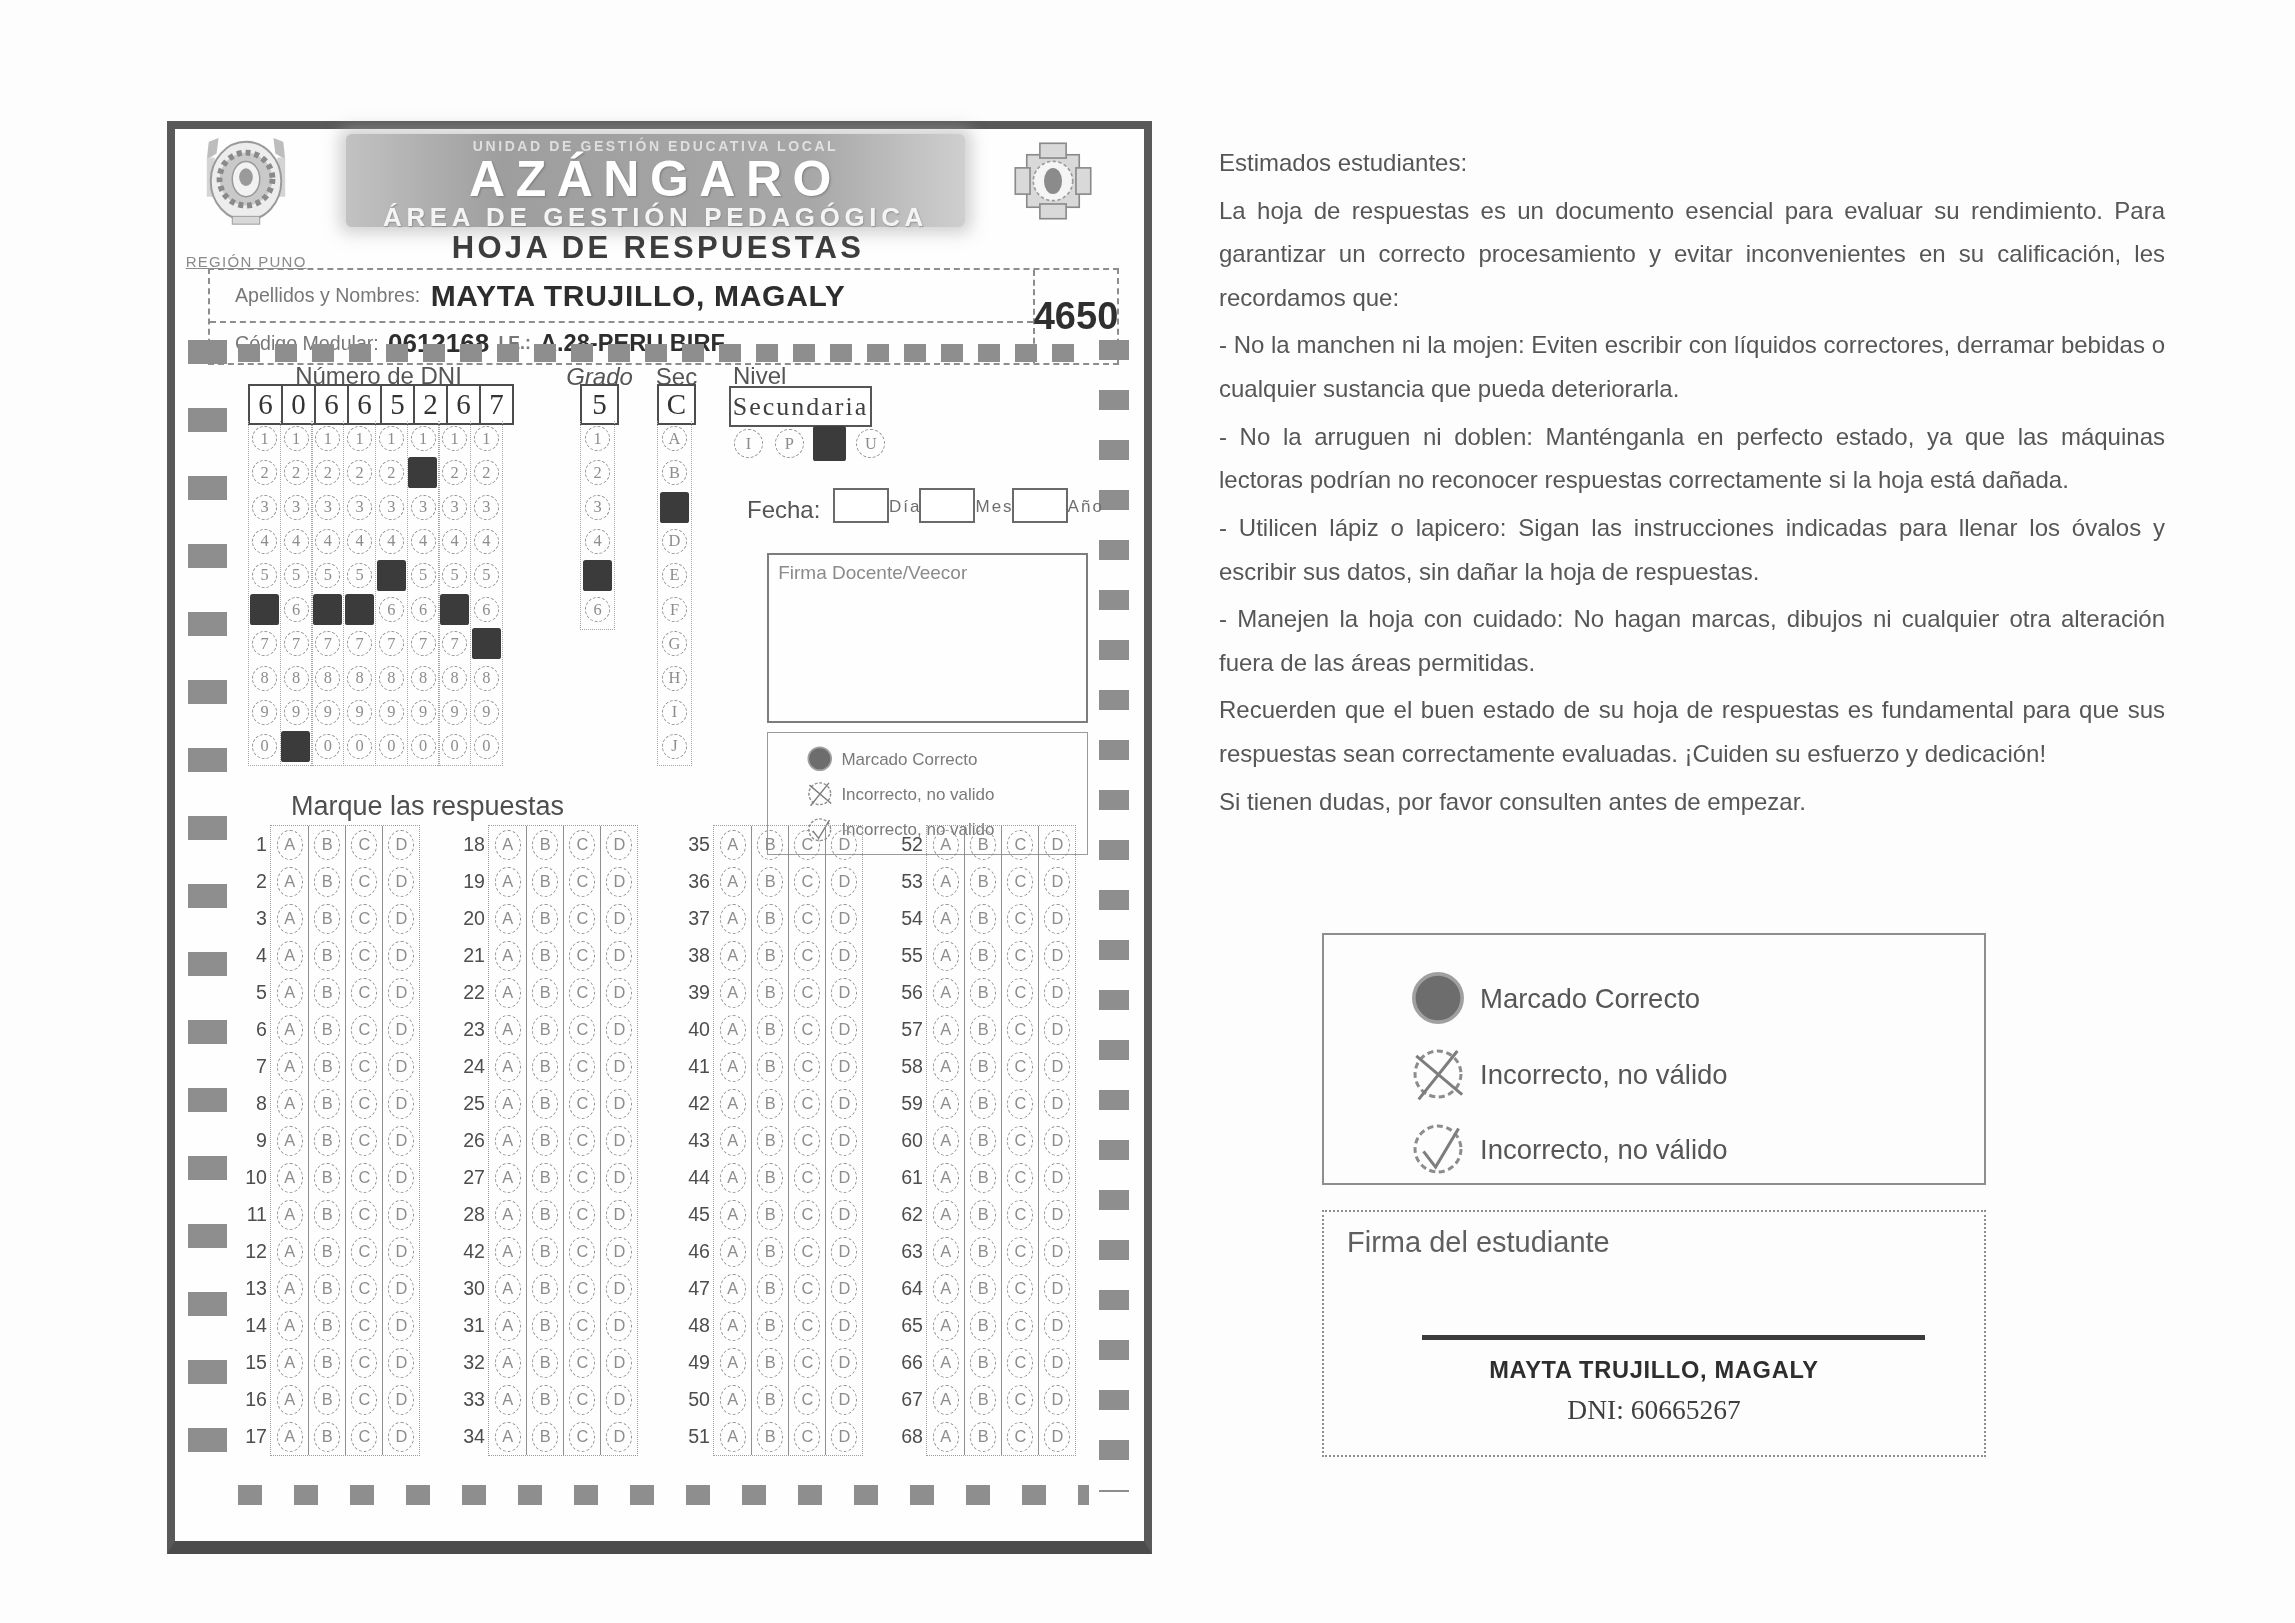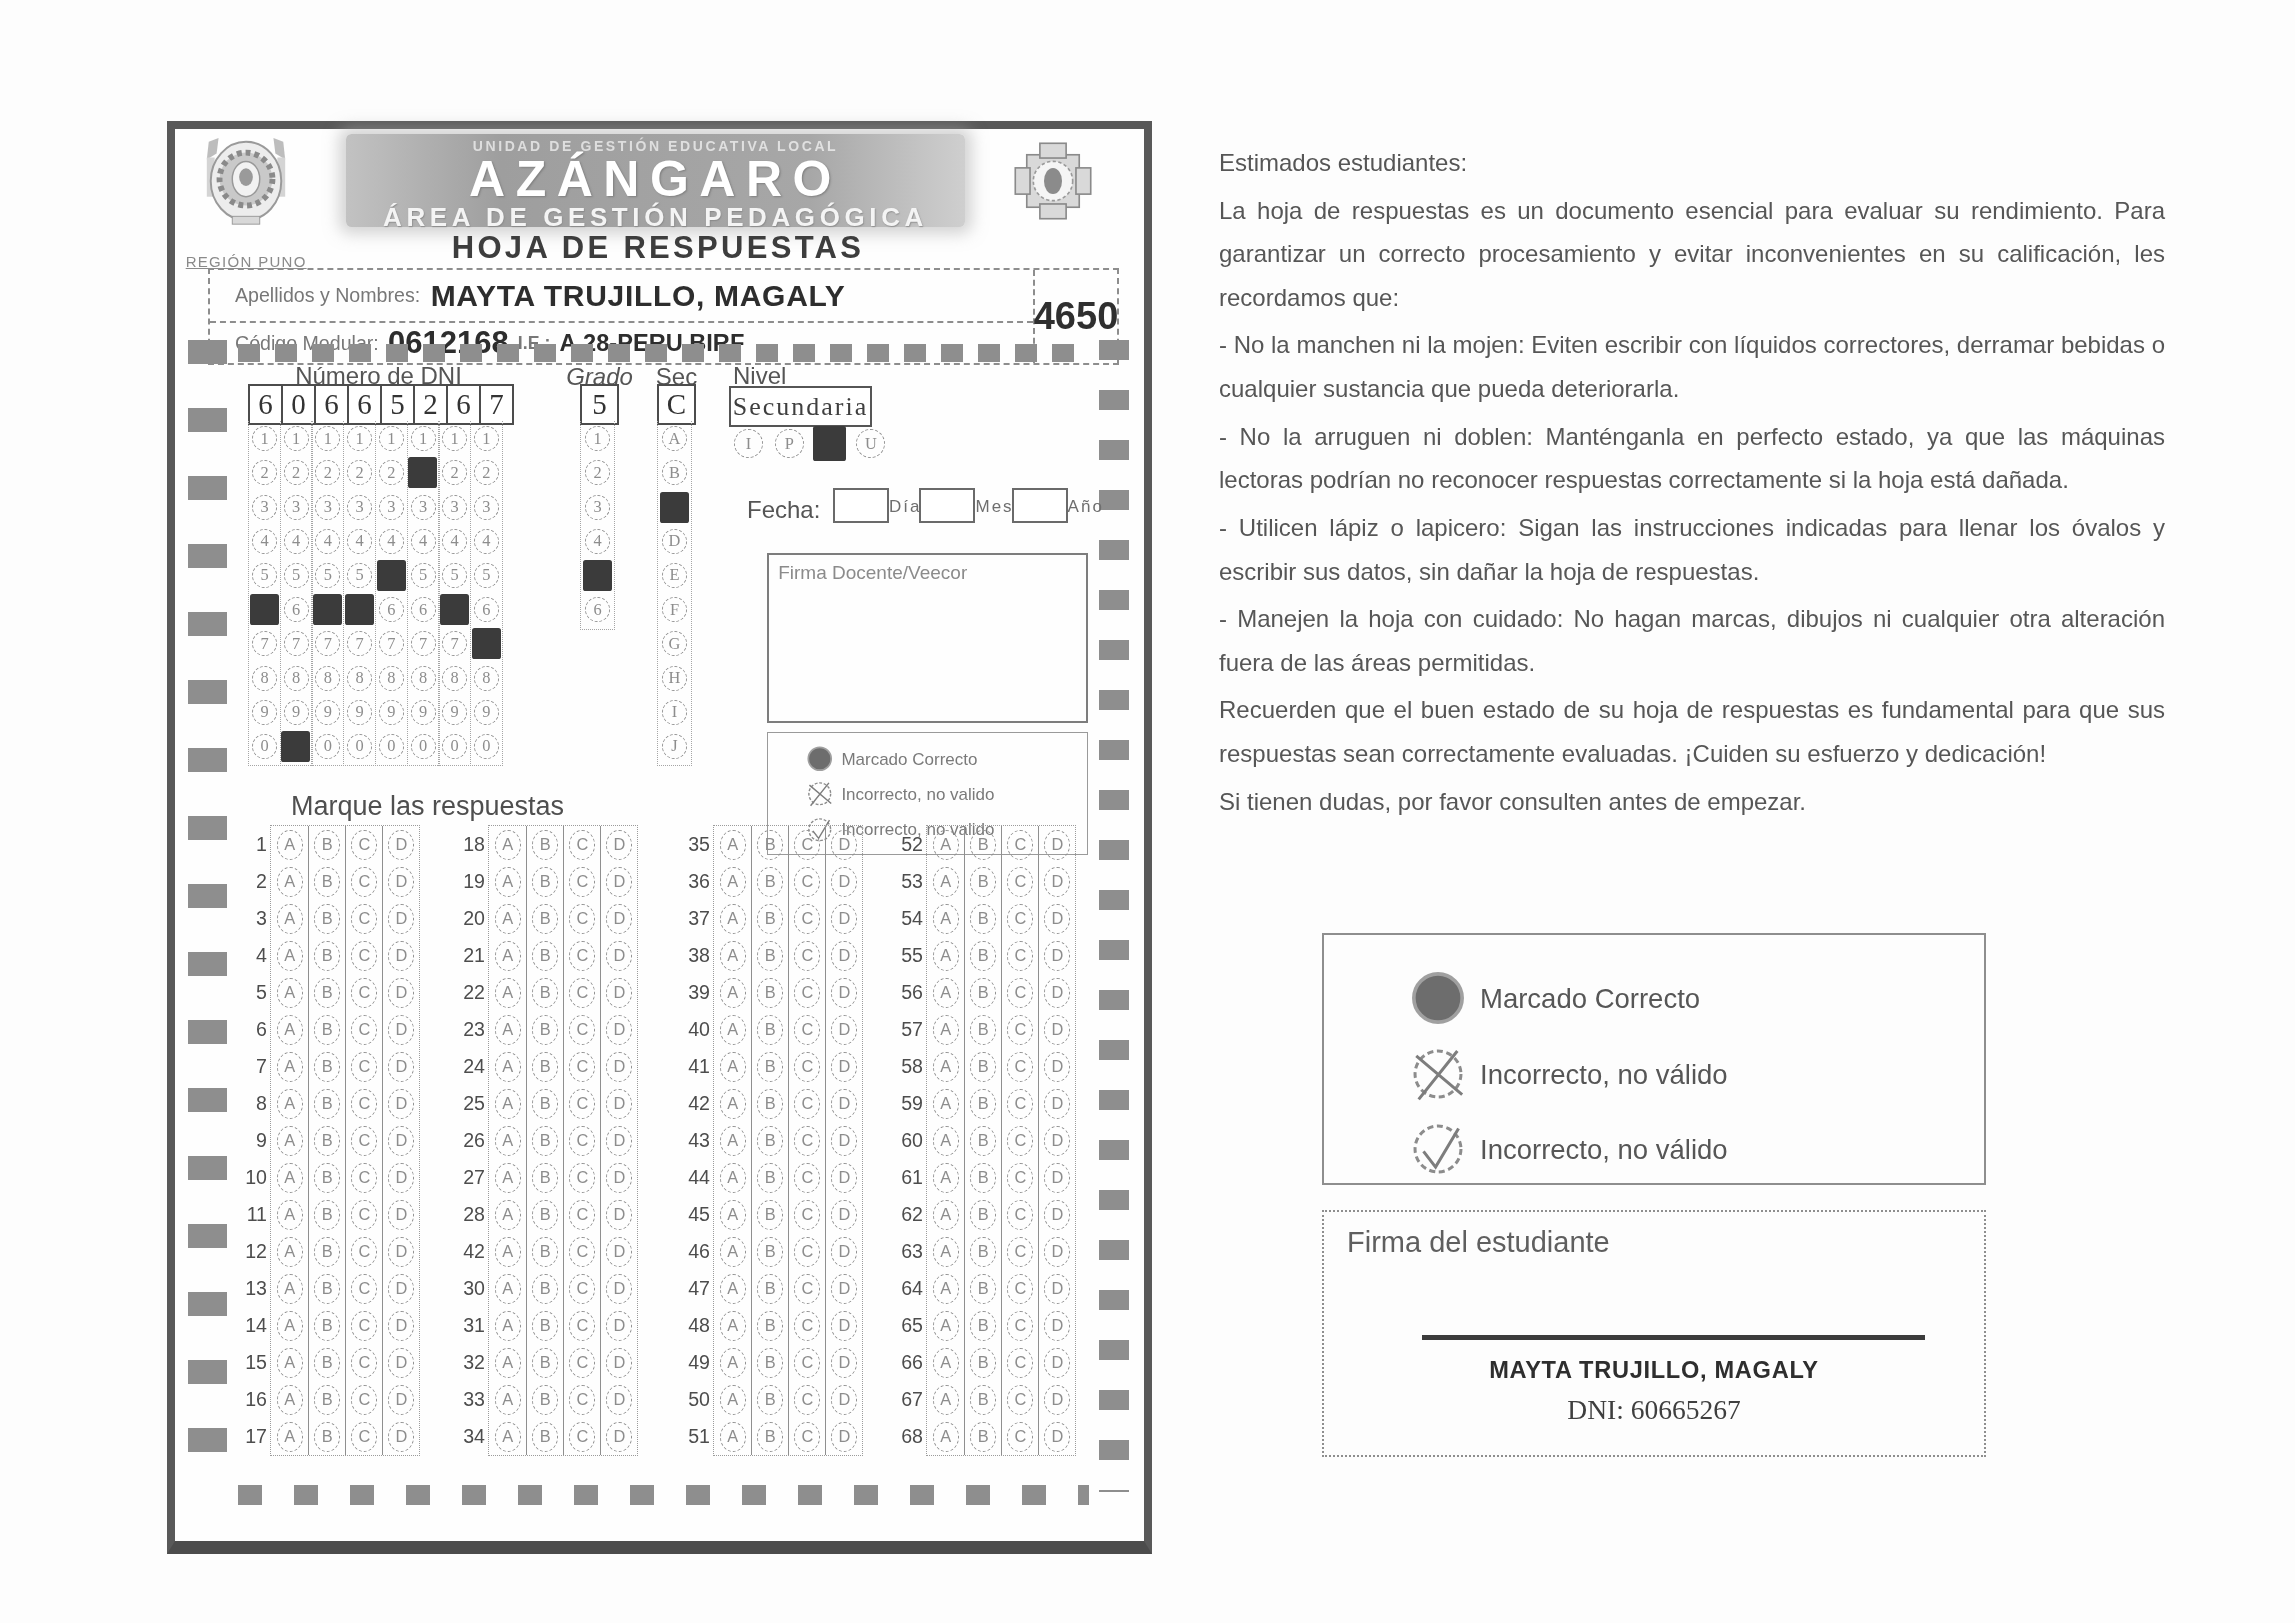--- a/index.html
+++ b/index.html
@@ -22,21 +22,21 @@
   .sheet-title{position:absolute;left:177px;top:101px;width:612px;text-align:center;
                font-size:31px;font-weight:bold;color:#3d3d3d;letter-spacing:3.3px;}
   
   .fields{position:absolute;left:33px;top:139px;width:911px;height:97px;border:2px dashed #8d8d8d;
           box-sizing:border-box;display:grid;grid-template-columns:1fr 84px;grid-template-rows:51px 1fr;}
   .f-name{grid-column:1;grid-row:1;display:flex;align-items:center;padding-left:25px;gap:10.5px;}
   .f-label{font-size:19.6px;color:#777;}
   .f-name-value{font-size:30px;font-weight:bold;color:#2d2d2d;letter-spacing:0.7px;}
   .f-modular{grid-column:1;grid-row:2;border-top:2px dashed #8d8d8d;display:flex;align-items:center;
              padding-left:25px;gap:9.2px;}
-  .f-mod-value{font-size:31px;font-weight:bold;color:#2d2d2d;}
+  .f-mod-value{font-size:26px;font-weight:bold;color:#2d2d2d;}
   .f-ie-label{font-size:17.7px;color:#777;font-weight:bold;}
   .f-ie-value{font-size:23.6px;font-weight:bold;color:#2d2d2d;}
   .f-code{grid-column:2;grid-row:1/3;border-left:2px dashed #8d8d8d;display:flex;align-items:center;
           justify-content:center;font-size:38px;font-weight:bold;color:#2f2f2f;}
   
   .timing{position:absolute;background-repeat:repeat;}
   .timing-top{left:63px;top:215px;width:844px;height:18.3px;
      background:repeating-linear-gradient(90deg,#8e8e8e 0 22px,transparent 22px 37px);}
   .timing-left{left:13px;top:211px;width:39px;height:1152px;
      background:repeating-linear-gradient(180deg,#8e8e8e 0 23.6px,transparent 23.6px 68px);}

